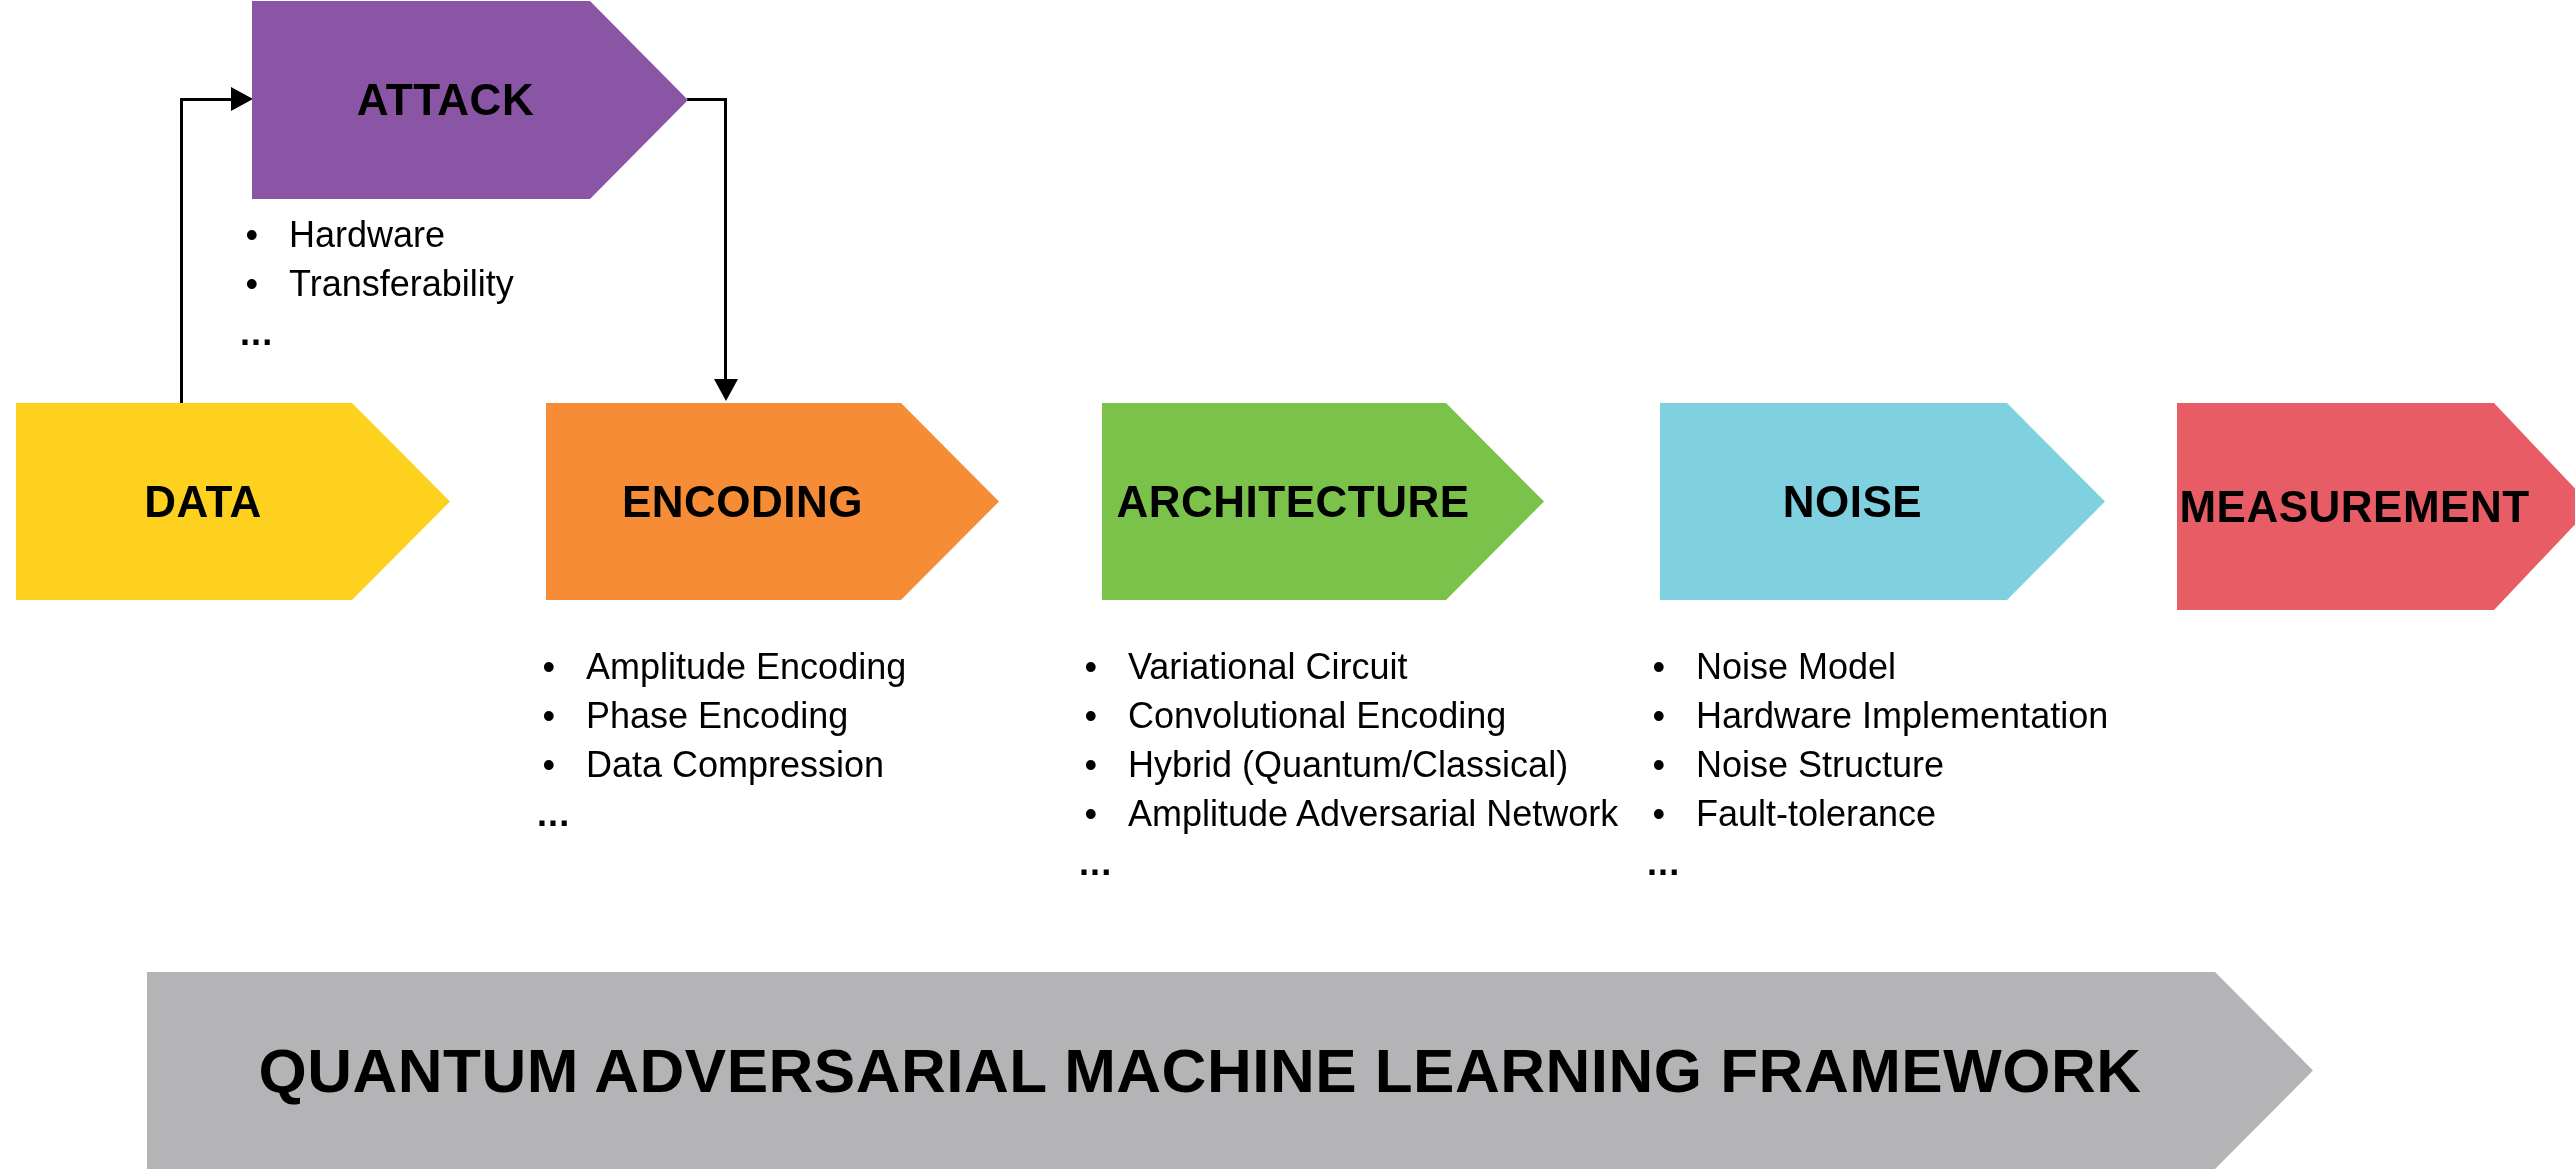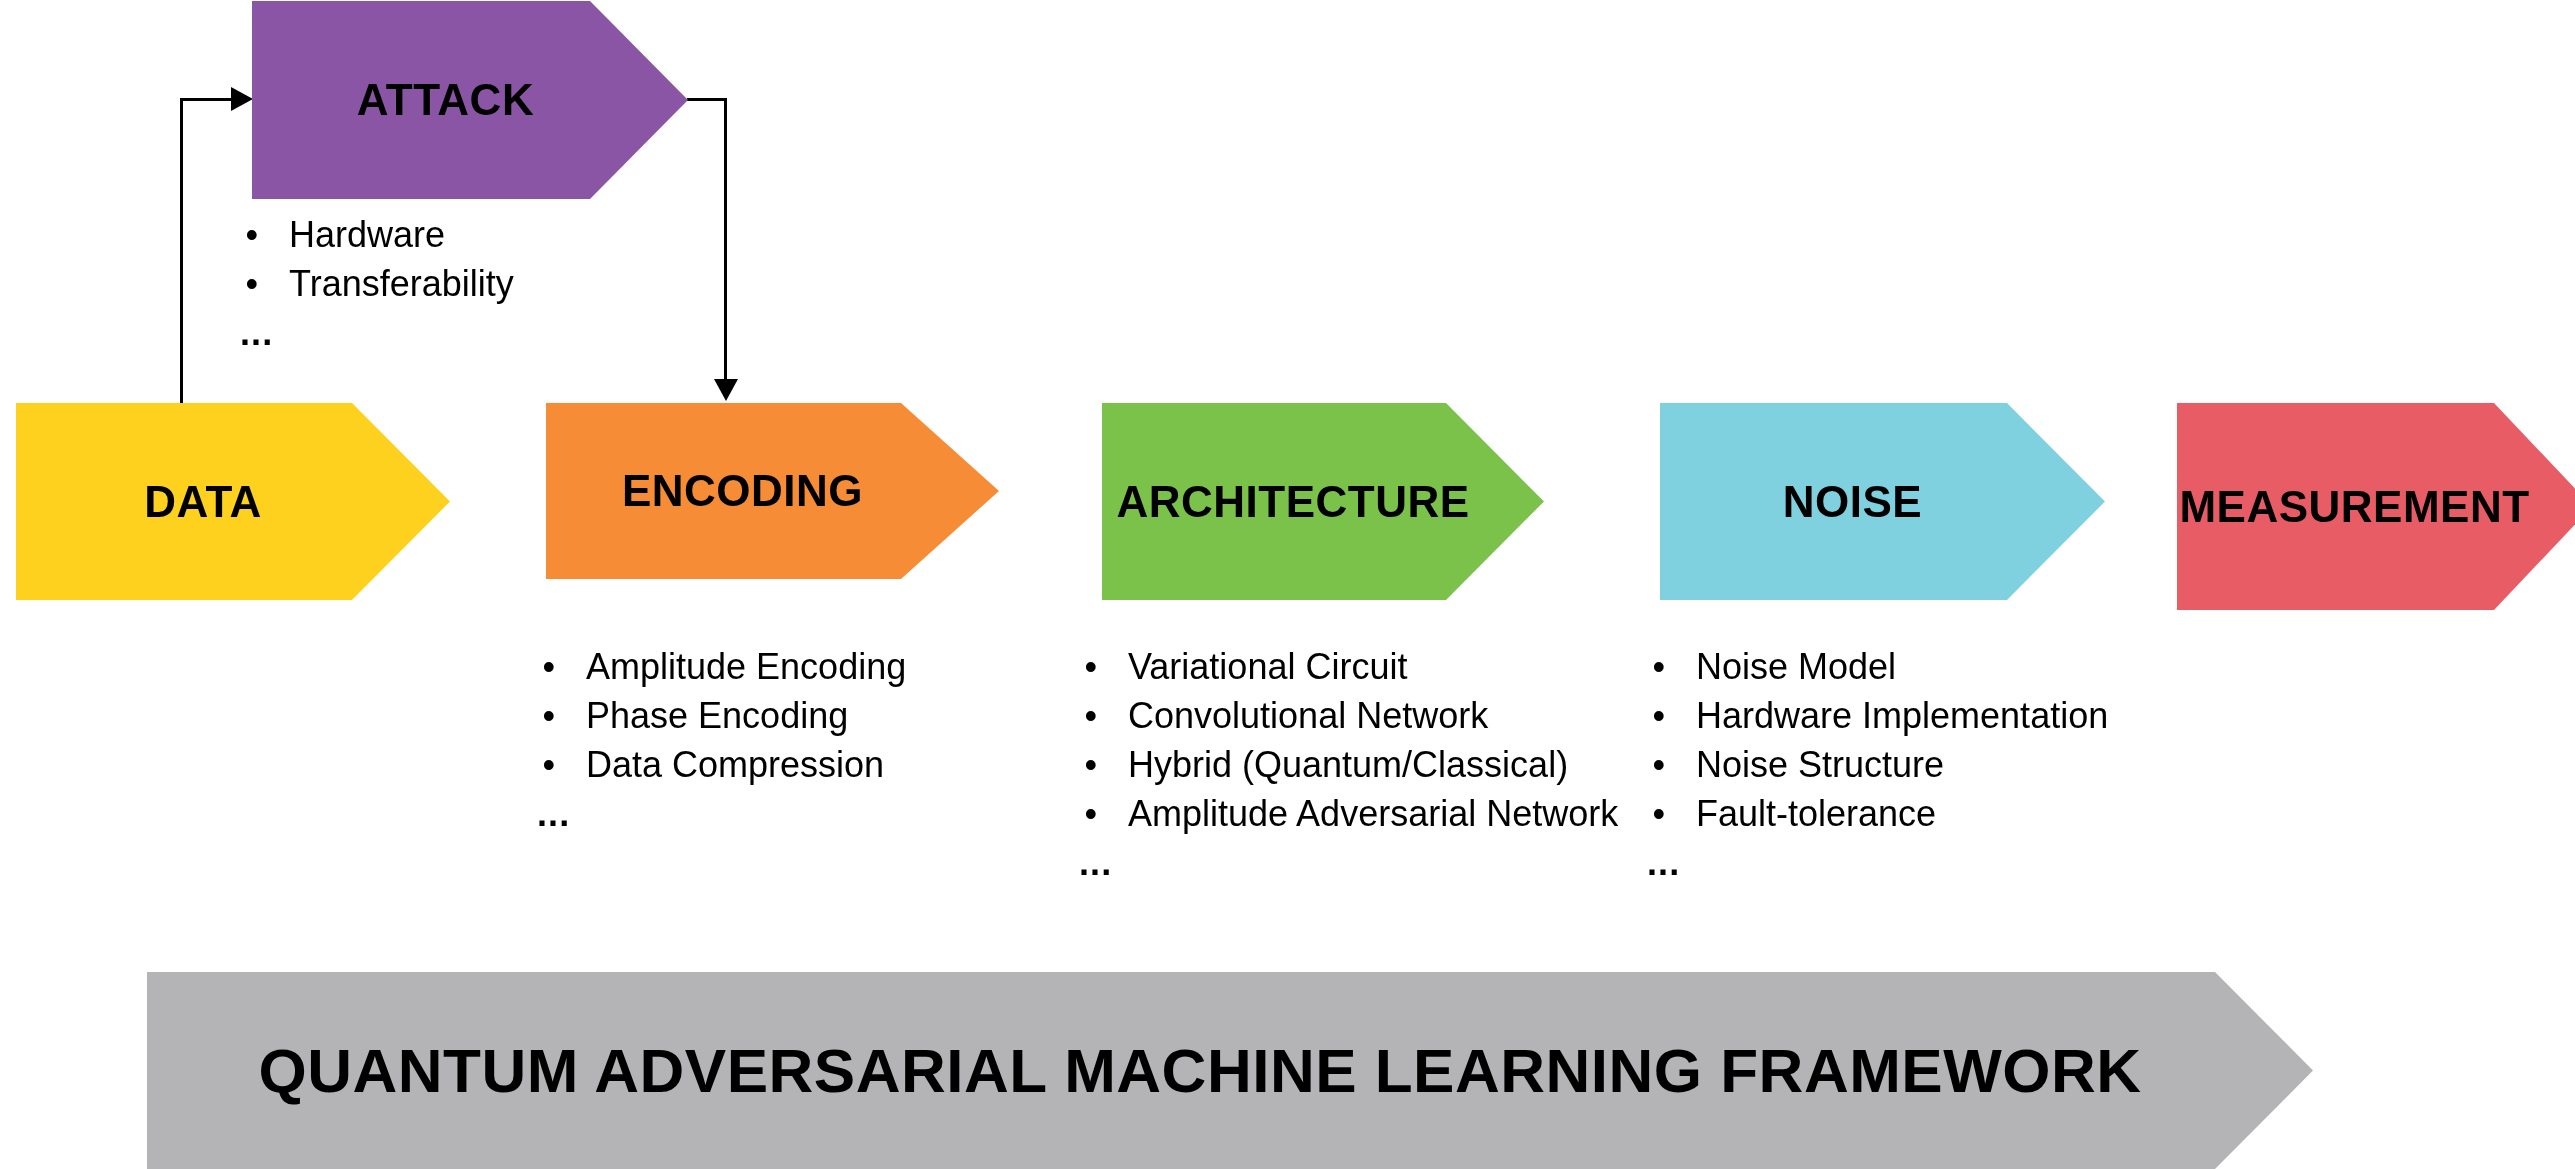--- a/index.html
+++ b/index.html
@@ -64,21 +64,21 @@
     </div>
     <div class="li ellipsis">
       <span class="txt">...</span>
     </div>
   </div>
 
   <div class="arrow" style="left: 0px; top: 403px; width: 434px; height: 197px; background: rgb(253, 209, 30);">
     <span class="arrow-label">DATA</span>
   </div>
 
-  <div class="arrow" style="left: 530px; top: 403px; width: 453px; height: 176px; background: rgb(246, 140, 53);">
+  <div class="arrow" style="left: 530px; top: 403px; width: 453px; height: 197px; background: rgb(246, 140, 53);">
     <span class="arrow-label">ENCODING</span>
   </div>
 
   <div class="arrow" style="left: 1086px; top: 403px; width: 442px; height: 197px; background: rgb(123, 194, 75);">
     <span class="arrow-label">ARCHITECTURE</span>
   </div>
 
   <div class="arrow" style="left: 1644px; top: 403px; width: 445px; height: 197px; background: rgb(127, 209, 223);">
     <span class="arrow-label">NOISE</span>
   </div>
@@ -105,21 +105,21 @@
     </div>
   </div>
 
   <div class="list list-wide" style="left:1063px;top:642px;width:566px;">
     <div class="li">
       <span class="dot">•</span>
       <span class="txt">Variational Circuit</span>
     </div>
     <div class="li">
       <span class="dot">•</span>
-      <span class="txt">Convolutional Network</span>
+      <span class="txt">Convolutional Encoding</span>
     </div>
     <div class="li">
       <span class="dot">•</span>
       <span class="txt">Hybrid (Quantum/Classical)</span>
     </div>
     <div class="li">
       <span class="dot">•</span>
       <span class="txt">Amplitude Adversarial Network</span>
     </div>
     <div class="li ellipsis">

